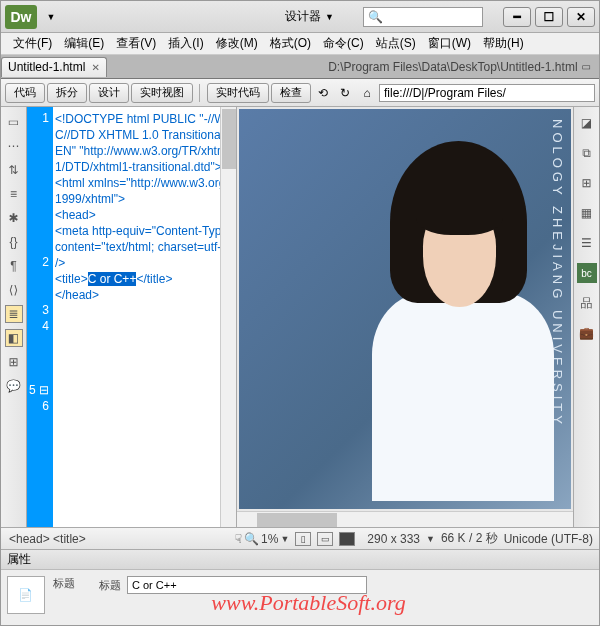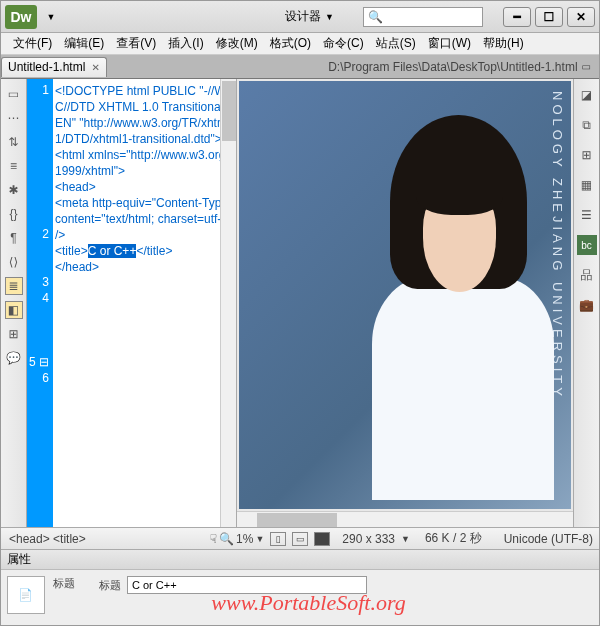--- a/index.html
+++ b/index.html
@@ -101,20 +101,35 @@
     <div class="tab">
       <span>Untitled-1.html</span>
       <span class="tab-close">✕</span>
     </div>
     <div class="tab-path">
       <span>D:\Program Files\Data\DeskTop\Untitled-1.html</span>
       <span style="font-size:10px;">▭</span>
     </div>
   </div>
 
+  <div class="toolbar">
+    <div class="tb-btn">代码</div>
+    <div class="tb-btn">拆分</div>
+    <div class="tb-btn">设计</div>
+    <div class="tb-btn">实时视图</div>
+    <div class="tb-sep"></div>
+    <div class="tb-btn">实时代码</div>
+    <div class="tb-btn">检查</div>
+    <div class="tb-icon">⟲</div>
+    <div class="tb-icon">↻</div>
+    <div class="tb-icon">⌂</div>
+    <div class="url-box">
+      <span style="white-space:nowrap;">file:///D|/Program Files/</span>
+    </div>
+  </div>
 
   <div class="main">
     <div class="left-strip">
       <div class="ic">▭</div>
       <div class="ic">⋯</div>
       <div class="ic">⇅</div>
       <div class="ic">≡</div>
       <div class="ic">✱</div>
       <div class="ic">{}</div>
       <div class="ic">¶</div>
@@ -184,22 +199,22 @@
       <span>☟</span>
       <span>🔍</span>
       <span>1%</span>
       <span class="chev">▼</span>
     </span>
     <span class="sb-ic">▯</span>
     <span class="sb-ic">▭</span>
     <span class="sb-ic" style="background:#444;"></span>
     <span style="margin-left:6px;">290 x 333</span>
     <span class="chev">▼</span>
-    <span style="margin-left:9px;">66 K / 2 秒</span>
-    <span style="margin-left:16px;">Unicode (UTF-8)</span>
+    <span style="margin-left:0;">66 K / 2 秒</span>
+    <span style="margin-left:0;">Unicode (UTF-8)</span>
   </div>
 
   <div class="props-header">
     <span>属性</span>
   </div>
   <div class="props-panel">
     <div class="props-icon">📄</div>
     <span class="props-label">标题</span>
     <div class="props-field">
       <span class="props-label">标题</span>

